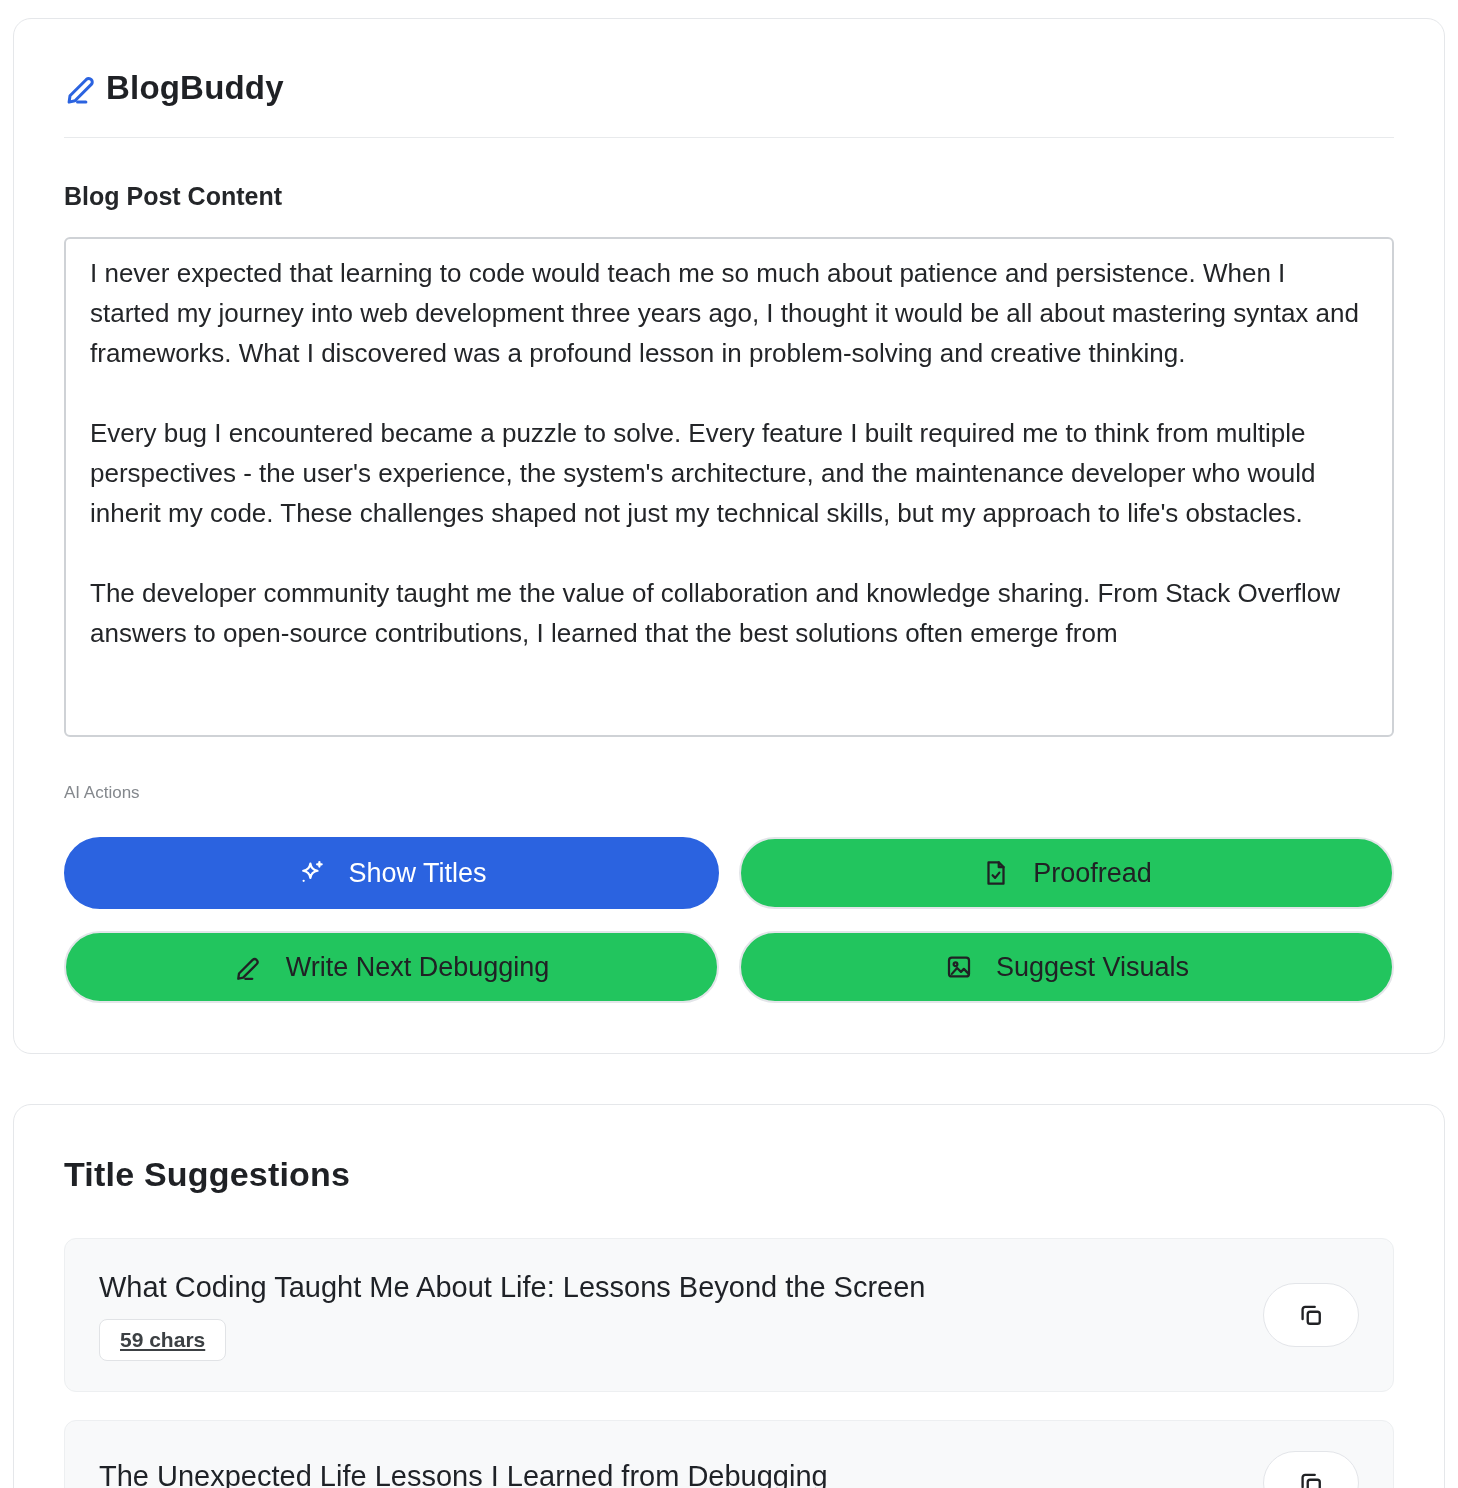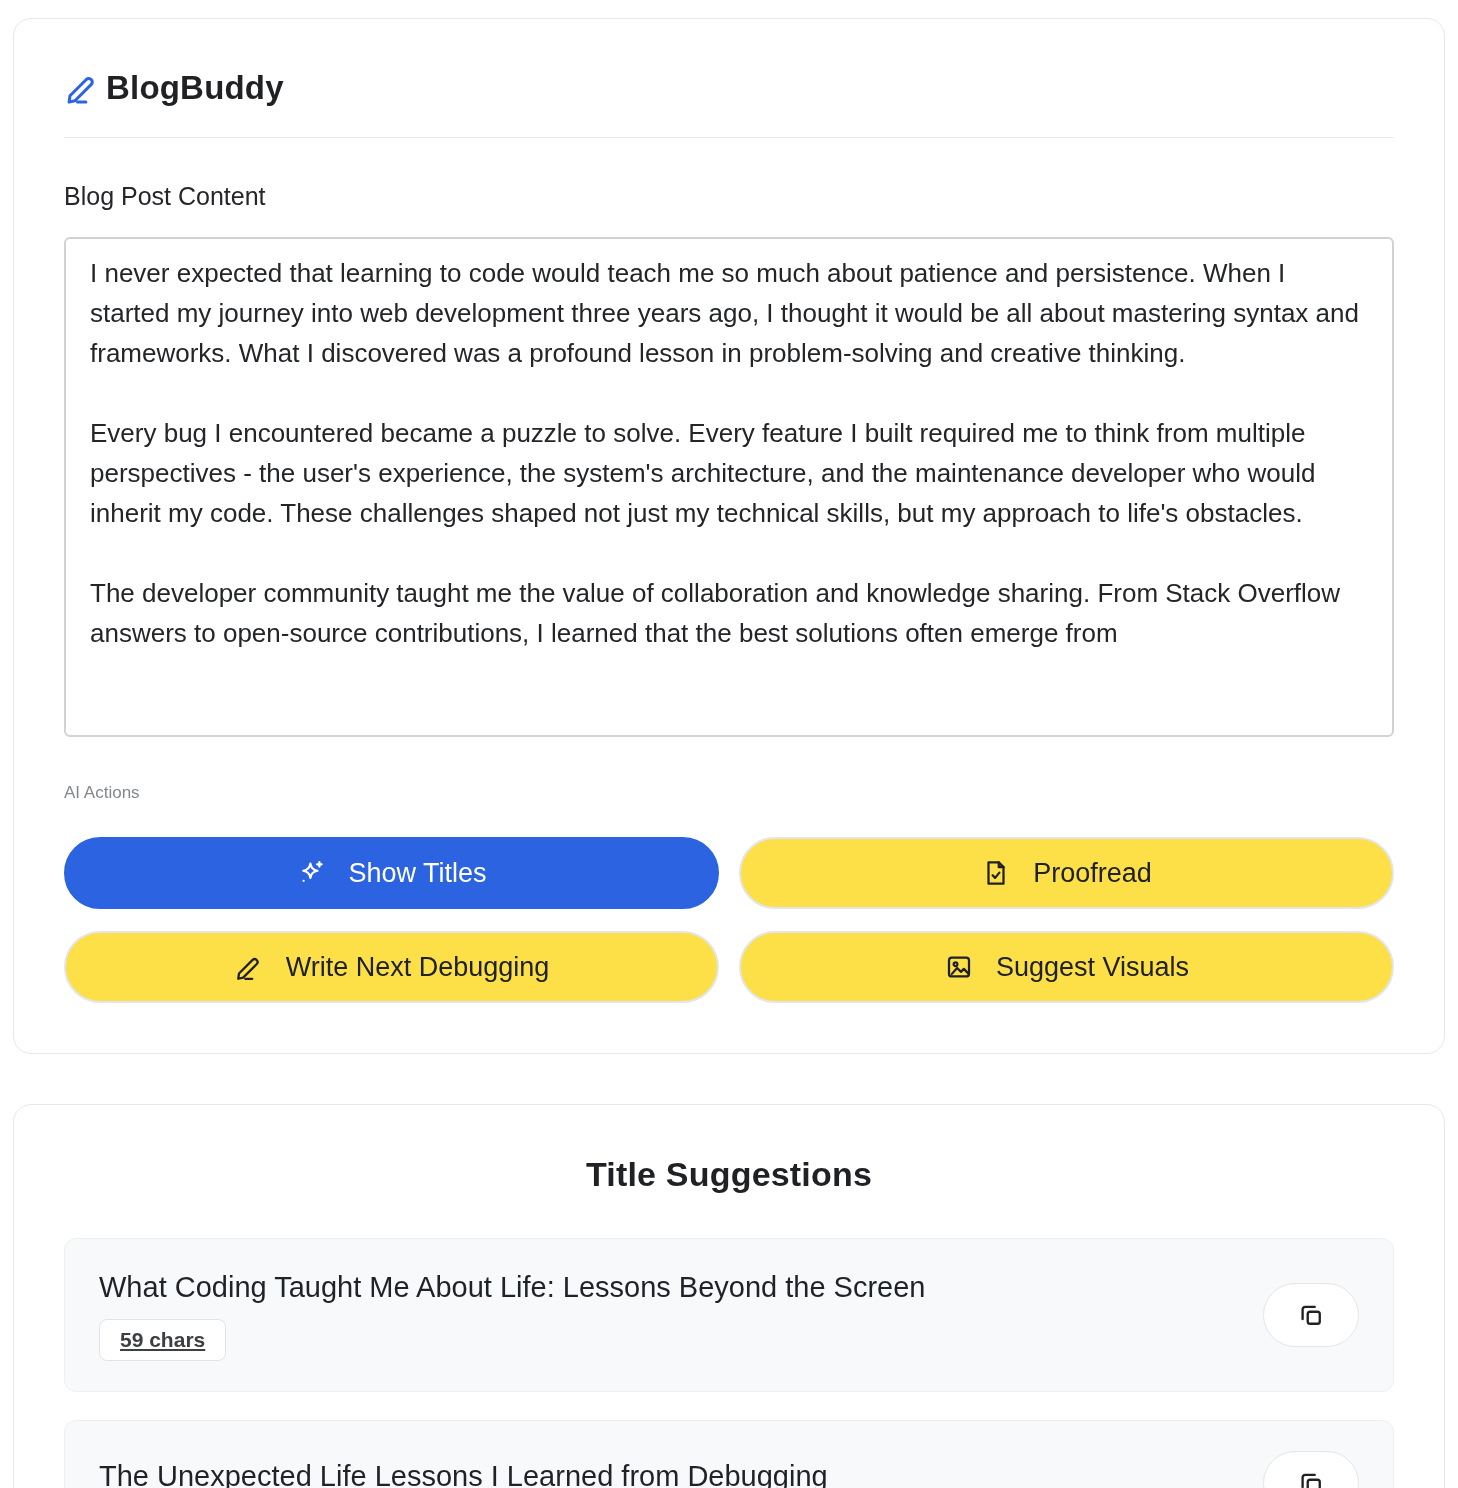--- a/index.html
+++ b/index.html
@@ -20,21 +20,21 @@
   }
   .card-editor { margin-bottom: 50px; }
 
   
   .app-header { display: flex; align-items: center; gap: 6px; margin-bottom: 30px; }
   .app-header .logo-icon { width: 36px; height: 36px; color: #2b63e0; flex: 0 0 auto; }
   .app-title { font-size: 33px; font-weight: 700; color: #1f2125; letter-spacing: .2px; }
   .divider { height: 1px; background: #e8eaec; margin-bottom: 44px; }
 
   
-  .field-label { font-size: 25px; font-weight: 400; color: #242629; margin-bottom: 26px; }
+  .field-label { font-size: 25px; font-weight: 700; color: #242629; margin-bottom: 26px; }
   .content-textarea {
     display: block;
     width: 100%;
     height: 500px;
     border: 2px solid #cfd2d6;
     border-radius: 6px;
     padding: 14px 24px;
     font-family: "Liberation Sans", sans-serif;
     font-size: 26px;
     line-height: 40px;
@@ -49,40 +49,40 @@
   .actions-label { font-size: 17px; color: #84888d; margin: 46px 0 34px 0; }
   .actions-grid {
     display: grid;
     grid-template-columns: 1fr 1fr;
     gap: 22px 20px;
   }
   .action-btn {
     height: 72px;
     border-radius: 36px;
     border: 2px solid #e3e5e9;
-    background: #fde047;
+    background: #22c55e;
     color: #202124;
     font-family: "Liberation Sans", sans-serif;
     font-size: 27px;
     font-weight: 500;
     display: flex;
     align-items: center;
     justify-content: center;
     gap: 22px;
     cursor: pointer;
   }
   .action-btn .btn-icon { width: 30px; height: 30px; flex: 0 0 auto; }
   .action-btn.primary {
     background: #2b63e0;
     border-color: #2b63e0;
     color: #ffffff;
   }
 
   
-  .section-heading { font-size: 34px; font-weight: 700; color: #1f2125; margin-bottom: 44px; letter-spacing: .2px; text-align: center; }
+  .section-heading { font-size: 34px; font-weight: 700; color: #1f2125; margin-bottom: 44px; letter-spacing: .2px; }
   .suggestion-item {
     background: #f8f9fa;
     border: 1px solid #edeff1;
     border-radius: 12px;
     padding: 30px 34px;
     display: flex;
     align-items: center;
     justify-content: space-between;
     margin-bottom: 28px;
   }

